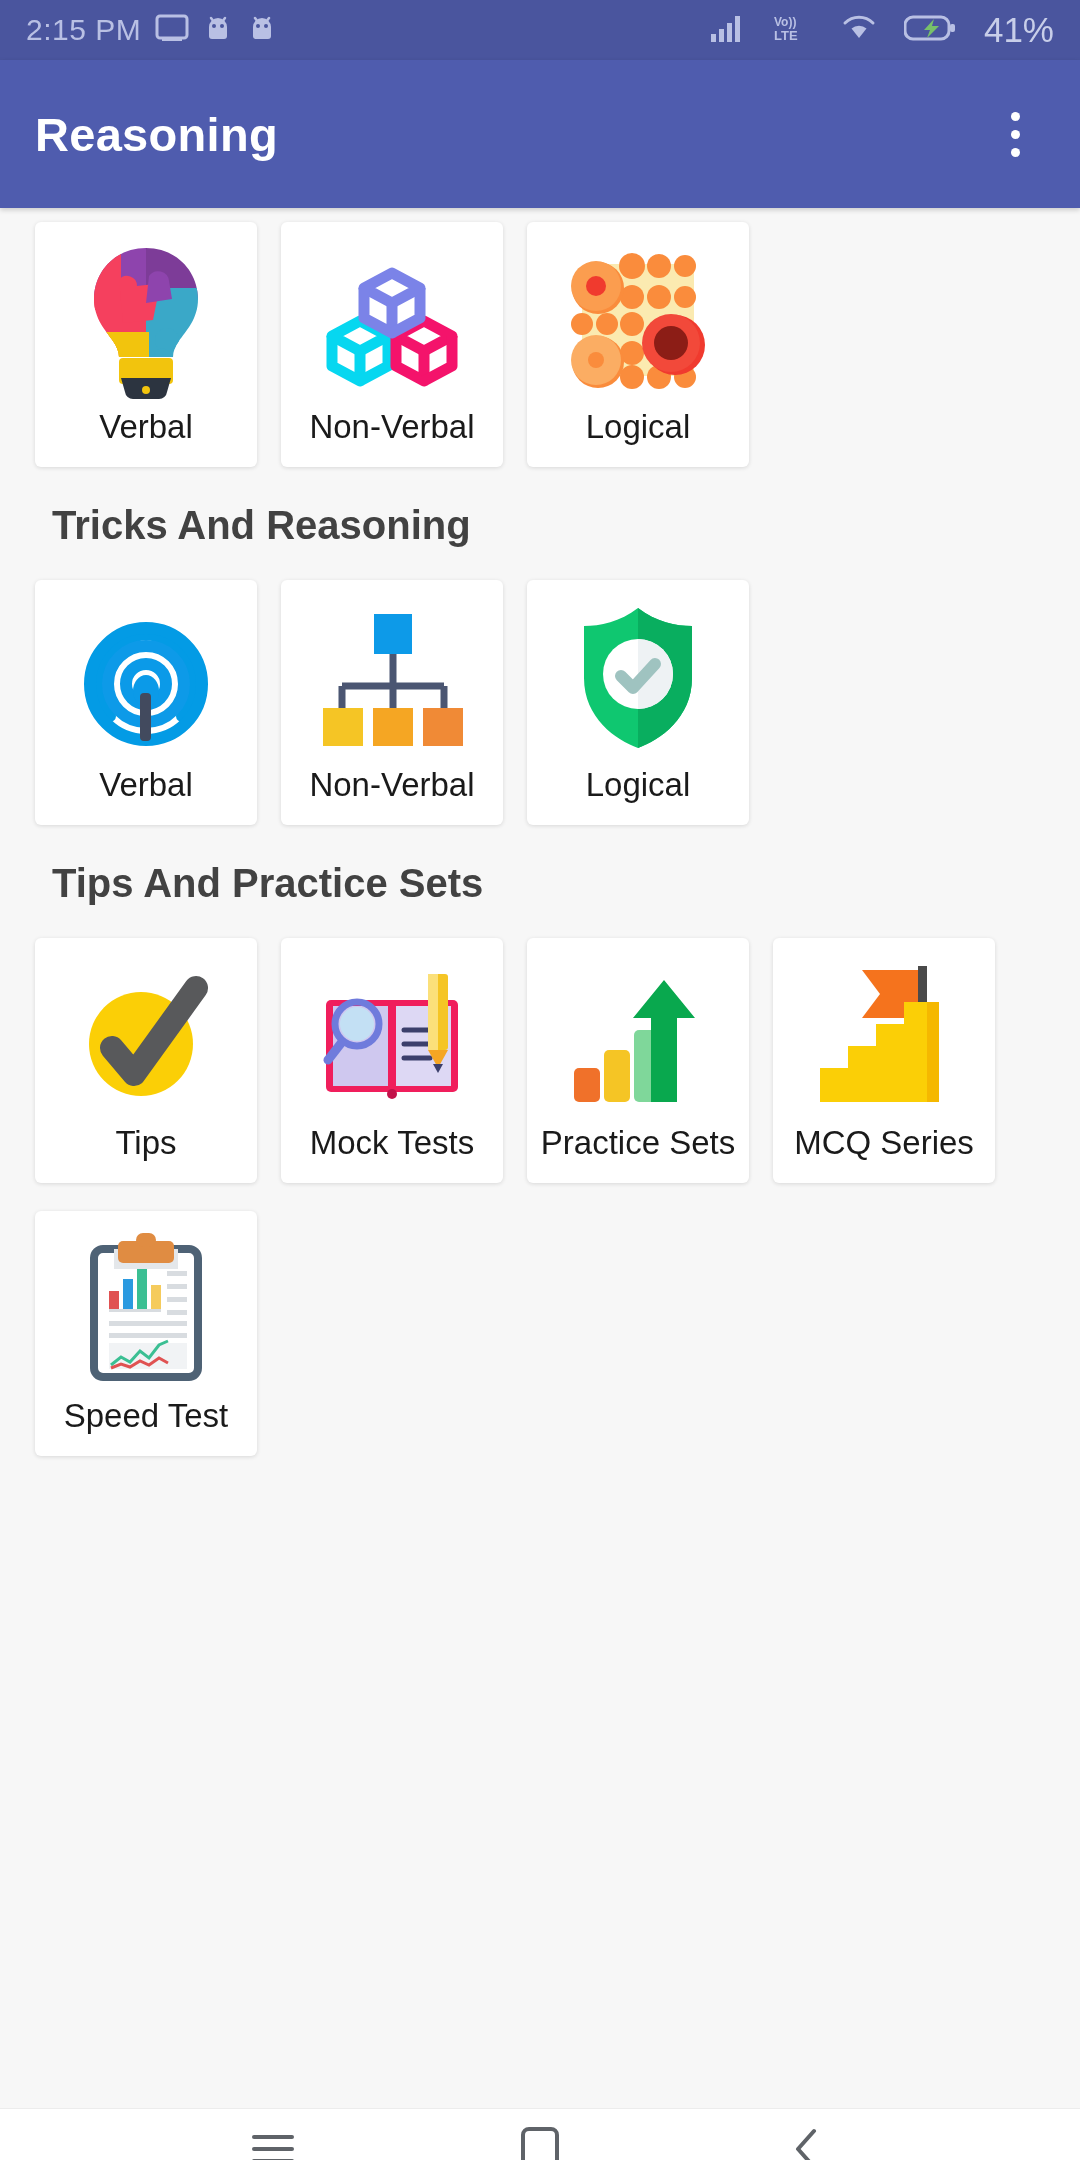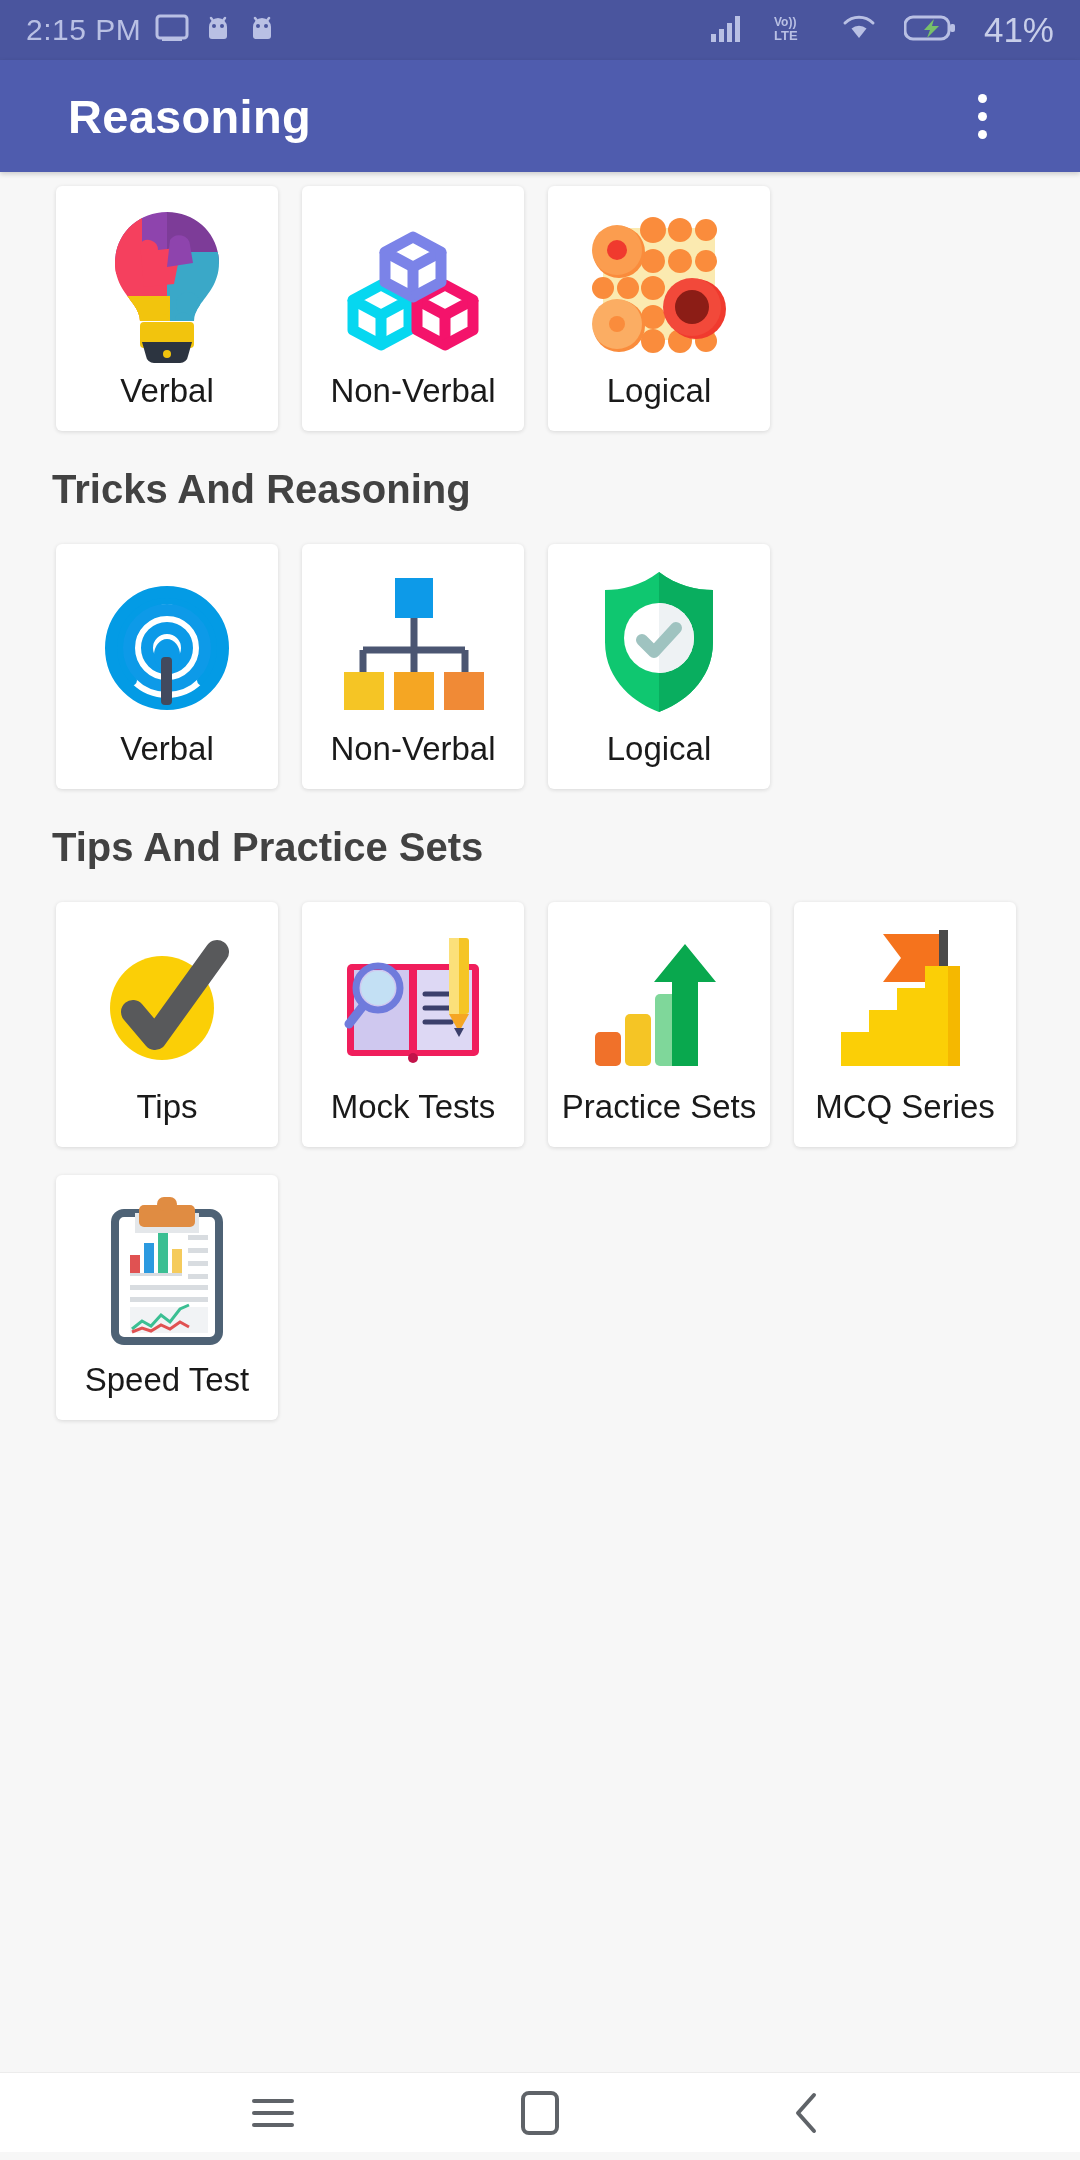--- a/index.html
+++ b/index.html
@@ -19,24 +19,24 @@
     color:#b9c0e4;
     text-align:center;
   }
   .sb-left{ display:flex; align-items:center; gap:14px; }
   .sb-time{ font-size:30px; font-weight:400; letter-spacing:.5px; color:#b9c0e4; }
   .sb-right{ margin-left:auto; display:flex; align-items:center; gap:28px; }
   .sb-batt-text{ font-size:35px; color:#c8cee9; }
 
   
   .app-bar{
-    height:112px; width:100%;
+    height:148px; width:100%;
     background:#4f5cae;
     display:flex; align-items:center;
-    padding:0 68px;
+    padding:0 35px;
     box-shadow:0 2px 5px rgba(0,0,0,.18);
     position:relative; z-index:5;text-align:right;
   }
   .app-title{
     color:#ffffff; font-size:47px; font-weight:bold;
     letter-spacing:.3px;
   }
   .overflow-btn{
     margin-left:auto; width:60px; height:78px;
     display:flex; flex-direction:column; align-items:center;
@@ -46,21 +46,21 @@
 
   
   .content{
     height:1900px; width:100%;
     background:#f7f7f7;
     padding:0 0 0 0;
     overflow:hidden;
   }
   .grid{
     display:flex; flex-wrap:wrap;
-    padding:0 44px;
+    padding:0 23px;
   }
   .card{
     width:222px; height:245px;
     background:#ffffff;
     border-radius:6px;
     margin:14px 12px;
     box-shadow:0 1px 4px rgba(0,0,0,.13);
     display:flex; flex-direction:column;
     align-items:center; justify-content:flex-start;
     cursor:pointer;

